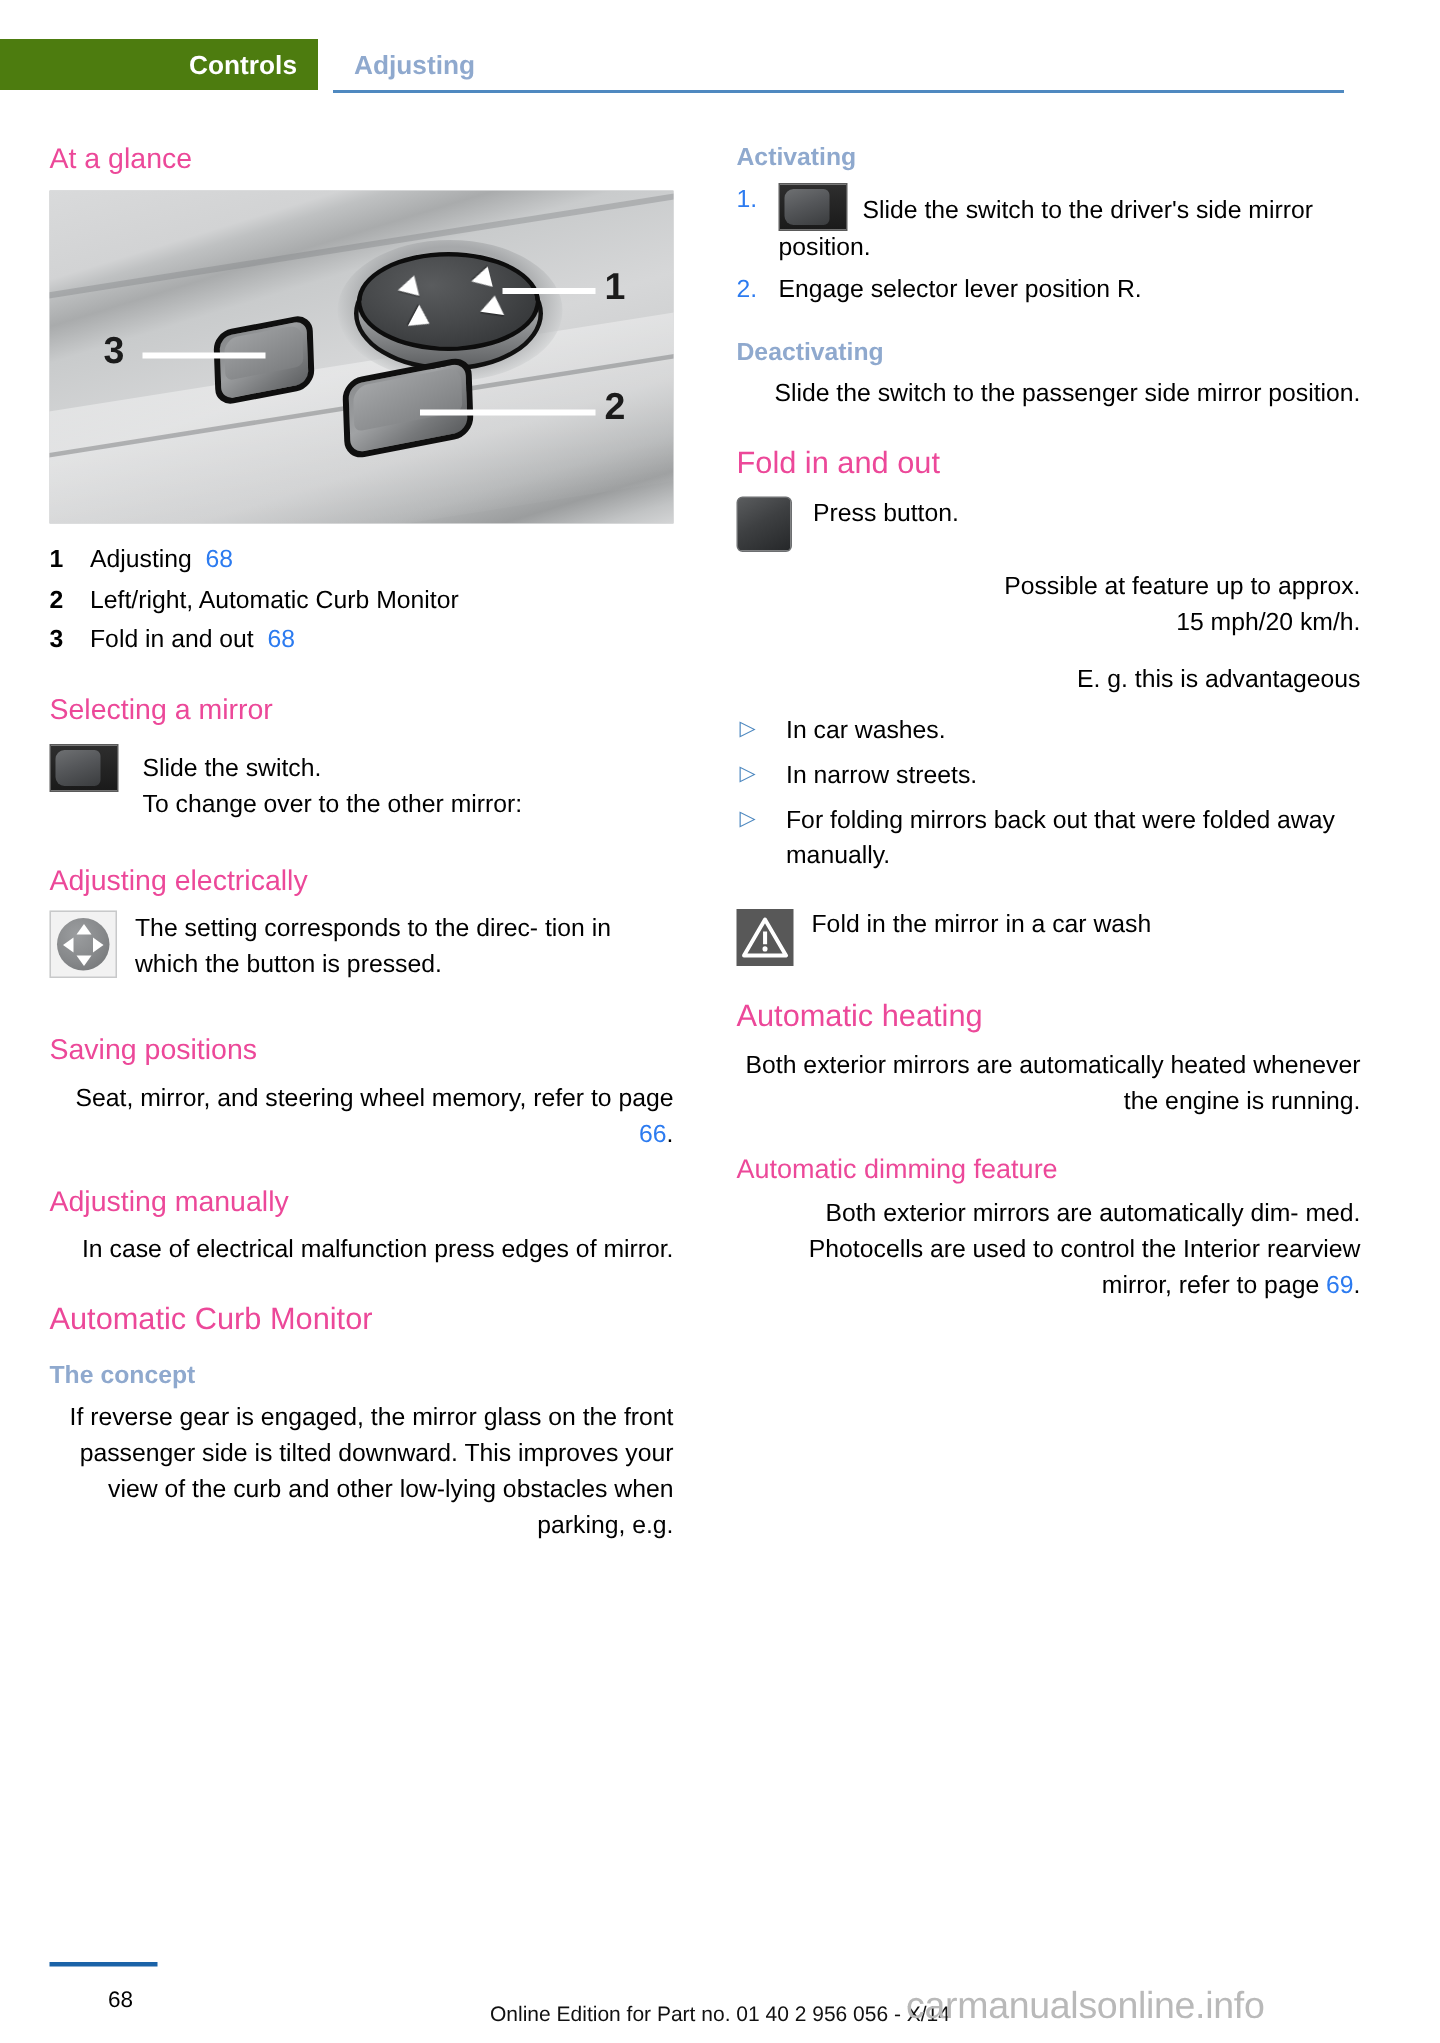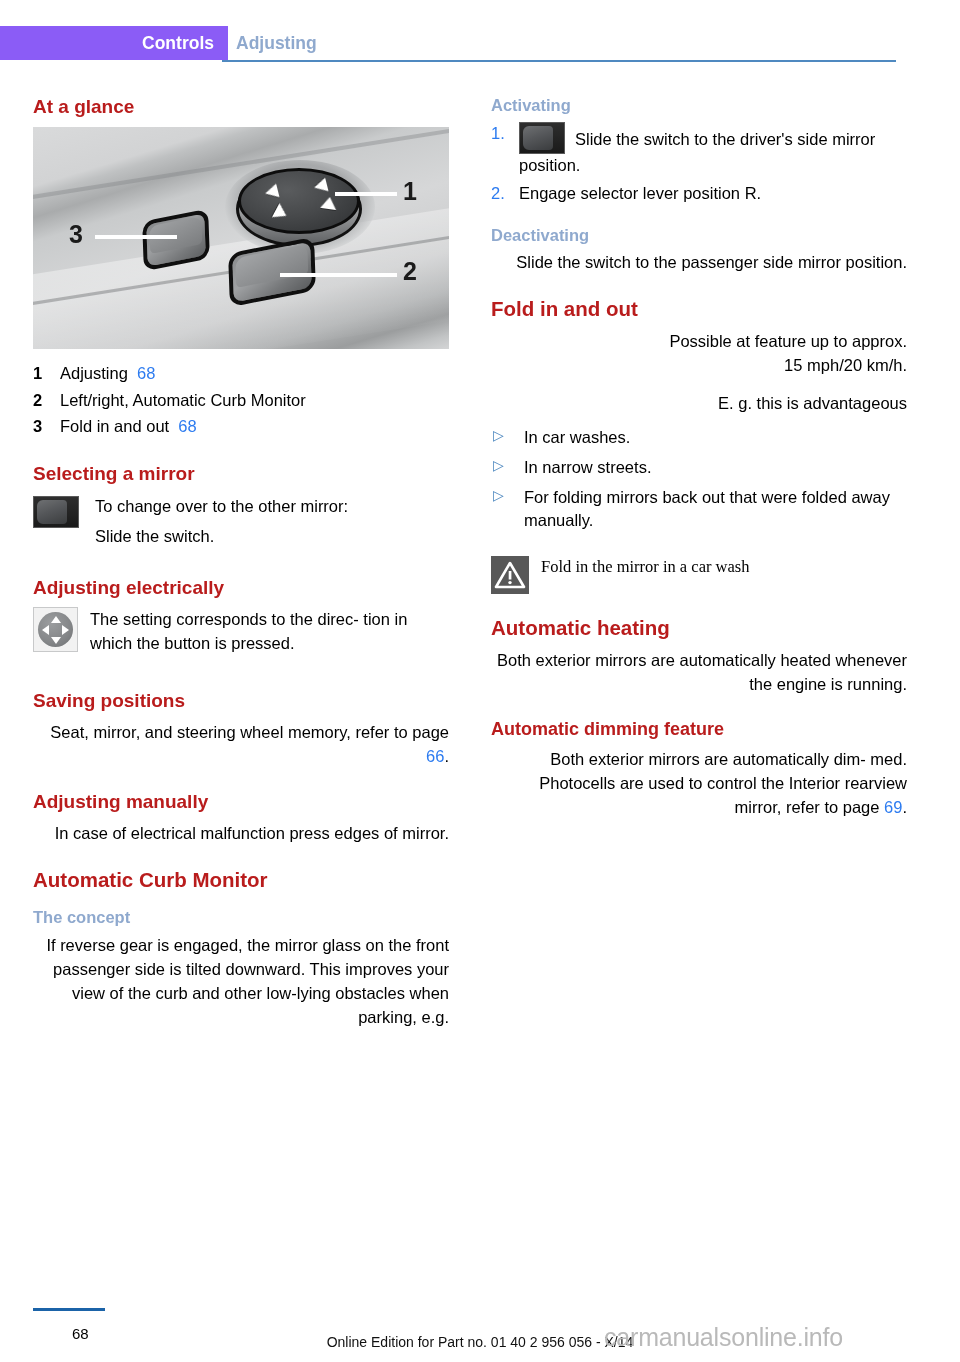--- a/index.html
+++ b/index.html
@@ -15,22 +15,22 @@
   }
 
   
   .header {
     position: absolute;
     top: 26px; left: 0; width: 960px; height: 34px;
   }
   .header-tab-active {
     position: absolute;
     left: 0; top: 0;
-    width: 228px; height: 34px;
-    background: #8b5cf6;
+    width: 212px; height: 34px;
+    background: #4d7c0f;
     display: flex;
     align-items: center;
     justify-content: flex-end;
     padding-right: 14px;
   }
   .header-tab-active span {
     color: #ffffff;
     font-size: 17.5px;
     font-weight: bold;
   }
@@ -56,23 +56,23 @@
   
   .col {
     position: absolute;
     top: 96px;
     width: 416px;
   }
   .col-left  { left: 33px; }
   .col-right { left: 491px; }
 
   h2.sec {
-    color: #b91c1c;
+    color: #ec4899;
     font-size: 19px;
-    font-weight: bold;
+    font-weight: normal;
     margin: 0 0 8px 0;
     line-height: 1.2;
   }
   h3.sub {
     color: #8fa9ce;
     font-size: 16.5px;
     font-weight: bold;
     margin: 0 0 6px 0;
     line-height: 1.2;
   }
@@ -466,22 +466,22 @@
     <span class="legend-num">3</span>
     <span><span>Fold in and out</span>&nbsp;&nbsp;<span class="pageref">68</span></span>
   </div>
 
   <div class="spacer-lg"></div>
 
   <h2 class="sec">Selecting a mirror</h2>
   <div class="iconblock">
     <div class="icon-switch"></div>
     <div class="itext">
+      <div style="margin-top:6px">Slide the switch.</div>
       <div>To change over to the other mirror:</div>
-      <div style="margin-top:6px">Slide the switch.</div>
     </div>
   </div>
 
   <div class="spacer-md"></div>
 
   <h2 class="sec">Adjusting electrically</h2>
   <div class="iconblock">
     <div class="icon-dpad">
       <div class="dpad-circle"></div>
       <div class="dpad-tri dp-up"></div>
@@ -528,20 +528,24 @@
 
   <div class="spacer-md"></div>
 
   <h3 class="sub">Deactivating</h3>
   <p class="body">Slide the switch to the passenger side mirror position.</p>
 
   <div class="spacer-sm"></div>
 
   <h2 class="sec" style="font-size:20.5px">Fold in and out</h2>
 
+  <div class="iconblock">
+    <div class="icon-press"></div>
+    <div class="itext">Press button.</div>
+  </div>
 
   <p class="body"><span>Possible at feature up to approx.</span><br><span>15 mph/20 km/h.</span></p>
 
   <p class="body" style="margin-bottom:10px">E. g. this is advantageous</p>
 
   <div class="bullet-item">
     <span class="bullet-mark">▷</span>
     <span>In car washes.</span>
   </div>
   <div class="bullet-item">
@@ -550,21 +554,21 @@
   </div>
   <div class="bullet-item" style="margin-bottom:14px">
     <span class="bullet-mark">▷</span>
     <span>For folding mirrors back out that were folded away manually.</span>
   </div>
 
 
   <div class="spacer-sm"></div>
 
   <div>
-    <div style="display:flex; align-items:flex-start;font-family:Liberation Serif, serif;">
+    <div style="display:flex; align-items:flex-start;">
       <div class="icon-warn">
         <svg width="38" height="38" viewBox="0 0 38 38" aria-hidden="true">
           <polygon points="19,7 33,31 5,31" fill="none" stroke="#ffffff" stroke-width="2.6" stroke-linejoin="round"></polygon>
           <rect x="17.7" y="15" width="2.7" height="8.5" fill="#ffffff"></rect>
           <circle cx="19" cy="26.6" r="1.7" fill="#ffffff"></circle>
         </svg>
       </div>
       <div class="warn-title">Fold in the mirror in a car wash</div>
     </div>
   </div>

